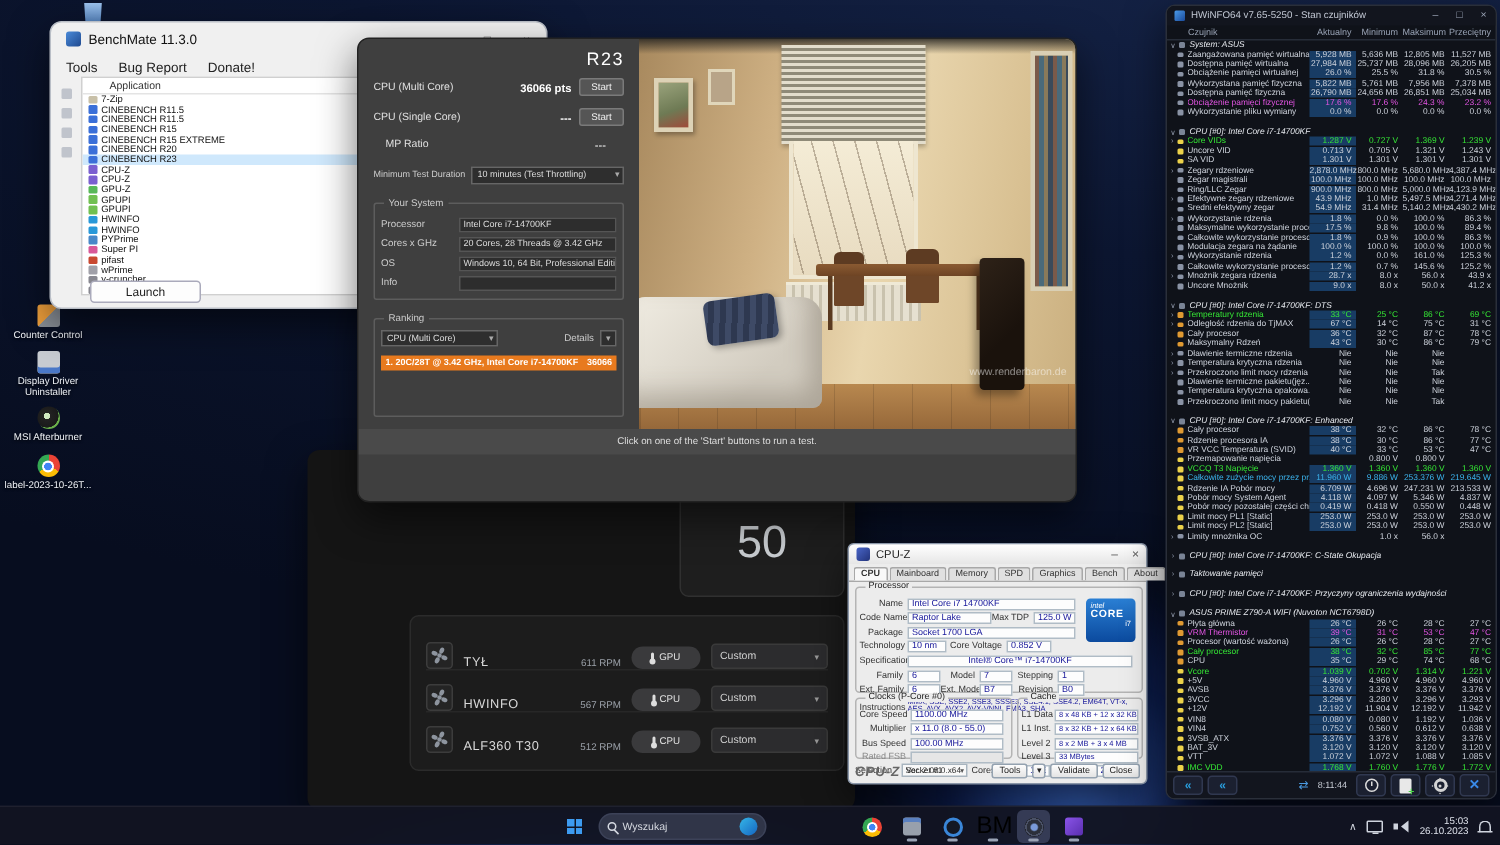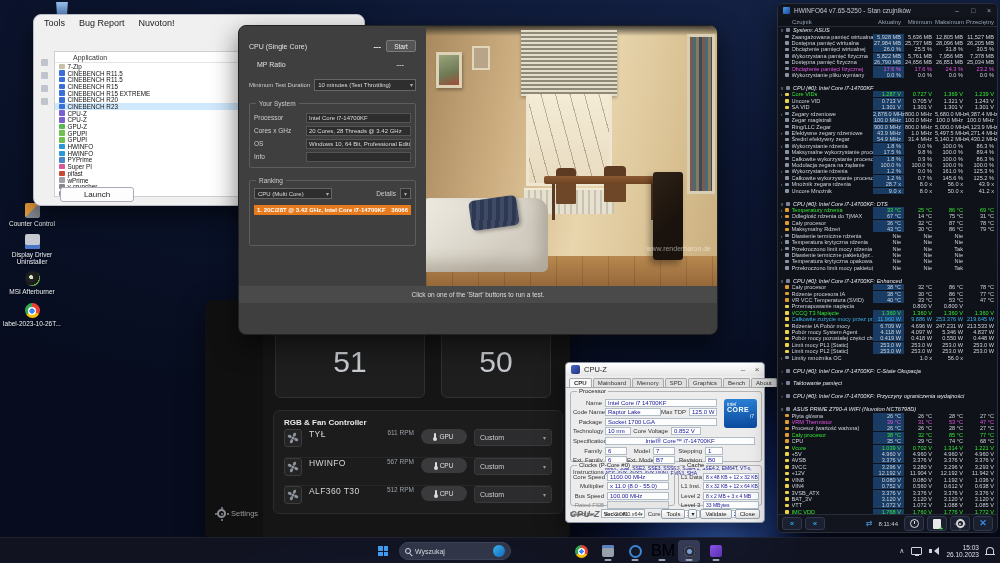--- a/index.html
+++ b/index.html
@@ -98,24 +98,24 @@
 .sc-pillow{position:absolute;left:44px;bottom:58px;width:48px;height:30px;background:repeating-linear-gradient(100deg,#3e4a66 0 4px,#2e3850 4px 8px);border-radius:5px;transform:rotate(-8deg);box-shadow:2px 2px 4px rgba(0,0,0,.3)}
 .sc-spk{position:absolute;right:34px;bottom:26px;width:30px;height:88px;background:linear-gradient(135deg,#2e2218,#1a120c 60%);border-radius:3px;box-shadow:-3px 4px 6px rgba(0,0,0,.35)}
 .sc-floor{position:absolute;left:0;right:0;bottom:0;height:30px;background:repeating-linear-gradient(90deg,rgba(0,0,0,.12) 0 1px,transparent 1px 26px),linear-gradient(180deg,#b8884f,#96683a)}
 .sc-mark{position:absolute;right:6px;bottom:34px;font-size:7px;color:rgba(255,255,255,.5)}
 
 #fan{left:205px;top:300px;width:365px;height:240px;background:#151515;z-index:2;border-radius:8px;overflow:hidden}
 .fan-side{position:absolute;left:0;top:0;bottom:0;width:58px;background:#101010}
 .fan-settings{position:absolute;left:12px;bottom:22px;display:flex;align-items:center;gap:5px;font-size:7.5px;color:#999}
 .fan-card{position:absolute;top:26px;height:72px;background:#1e1e1e;border:1px solid #303030;border-radius:6px;text-align:center}
 .fan-card .num{font-size:30px;color:#c8ccd0;line-height:70px}
-.fc1{left:70px;width:150px}.fc2{left:236px;width:110px}
+.fc1{left:70px;width:150px}.fc2{left:248px;width:110px}
 .fan-sec{position:absolute;left:68px;top:110px;width:290px;height:104px;background:#1c1c1c;border:1px solid #2b2b2b;border-radius:6px;padding:7px 10px 0 10px}
 .fan-sect{font-size:8px;font-weight:bold;color:#e8e8e8;margin-bottom:2px}
-.fan-row{display:flex;align-items:flex-start;height:28px;gap:7px;border-top:1px solid #272727}
+.fan-row{display:flex;align-items:flex-end;height:28px;gap:7px;border-top:1px solid #272727}
 .fan-row:first-of-type{border-top:none}
 .fan-iconbox{width:18px;height:18px;border:1px solid #3c3c3c;border-radius:3px;background:#242424;display:grid;place-items:center;flex:none}
 .fan-name{font-size:8.5px;color:#d8d8d8;letter-spacing:.4px;width:64px;white-space:nowrap}
 .fan-rpm{font-size:6.5px;color:#9aa0a8;margin-left:auto}
 .fan-pill{height:15px;min-width:46px;background:#3a3a3c;border-radius:8px;display:flex;align-items:center;justify-content:center;gap:3px;padding:0 6px}
 .fan-pill .lbl{font-size:6.5px;color:#e0e0e0}
 .thermo{width:2px;height:7px;background:#ddd;border-radius:1px;position:relative}
 .thermo::after{content:'';position:absolute;bottom:-1px;left:-1px;width:4px;height:4px;border-radius:50%;background:#ddd}
 .fan-dd{width:78px;height:17px;background:#2c2c2e;border:1px solid #3a3a3a;border-radius:3px;display:flex;align-items:center;padding:0 5px}
 .fan-dd .lbl{font-size:7px;color:#cfcfcf}
@@ -236,24 +236,33 @@
 <div class="dicon" style="left:2px;top:271px">
   <span class="ic-msi"></span>
   <span class="dlabel">MSI Afterburner</span>
 </div>
 <div class="dicon" style="left:2px;top:303px">
   <span class="ic-chrome"></span>
   <span class="dlabel">label-2023-10-26T...</span>
 </div>
 
 <div id="bm" class="win">
+  <div class="bm-title">
+    <span class="bm-appico"></span>
+    <span>BenchMate 11.3.0</span>
+    <span class="ctl">
+      <span class="glyph-min"></span>
+      <span class="glyph-max"></span>
+      <span class="glyph-close"></span>
+    </span>
+  </div>
   <div class="bm-menu">
     <span>Tools</span>
     <span>Bug Report</span>
-    <span>Nuvoton!</span>
+    <span>Donate!</span>
   </div>
   <div class="bm-side">
     <i></i>
       <i></i>
     <i></i>
       <i></i>
   </div>
   <div class="bm-list">
     <div class="bm-head">Application</div>
     <div id="bm-list-items">
@@ -356,34 +365,24 @@
         <div class="bm-row">
           <span class="bm-ico" style="background: rgb(136, 136, 144);"></span>
           <span class="bm-lab">y-cruncher</span>
         </div>
       </div>
   </div>
   <div class="bm-launch">Launch</div>
 </div>
 
 <div id="fan" class="win">
-  <div class="fan-side">
-    <div class="fan-settings">
-      <span class="gear"></span>
-      <span>Settings</span>
-    </div>
-  </div>
-  <div class="fan-card fc1">
-    <div class="num">51</div>
-  </div>
   <div class="fan-card fc2">
     <div class="num">50</div>
   </div>
   <div class="fan-sec">
-    <div class="fan-sect">RGB &amp; Fan Controller</div>
     <div id="fan-rows">
 
         <div class="fan-row">
           <span class="fan-iconbox">
             <svg width="12" height="12" viewBox="0 0 12 12">
               <g fill="#8d949e">
                 <circle cx="6" cy="6" r="1.5"></circle>
                 <ellipse cx="6" cy="2.4" rx="1.5" ry="2.1" transform="rotate(25 6 6)"></ellipse>
                 <ellipse cx="6" cy="2.4" rx="1.5" ry="2.1" transform="rotate(115 6 6)"></ellipse>
                 <ellipse cx="6" cy="2.4" rx="1.5" ry="2.1" transform="rotate(205 6 6)"></ellipse>
@@ -464,20 +463,26 @@
       <div class="sc-chair sc-c1"></div>
       <div class="sc-chair sc-c2"></div>
       <div class="sc-table"></div>
       <div class="sc-floor"></div>
       <div class="sc-sofa"></div>
       <div class="sc-pillow"></div>
       <div class="sc-spk"></div>
       <div class="sc-mark">www.renderbaron.de</div>
     </div>
     <div class="cb-left">
+      <div class="cb-r23">R23</div>
+      <div class="cb-score">
+        <span class="cb-sl">CPU (Multi Core)</span>
+        <span class="cb-sv">36066 pts</span>
+        <span class="cb-start">Start</span>
+      </div>
       <div class="cb-score">
         <span class="cb-sl">CPU (Single Core)</span>
         <span class="cb-sv">---</span>
         <span class="cb-start">Start</span>
       </div>
       <div class="cb-score" style="height:13px">
         <span class="cb-sl" style="padding-left:8px">MP Ratio</span>
         <span class="cb-sv" style="margin-right:12px;font-weight:normal">---</span>
       </div>
       <div class="cb-dur">

